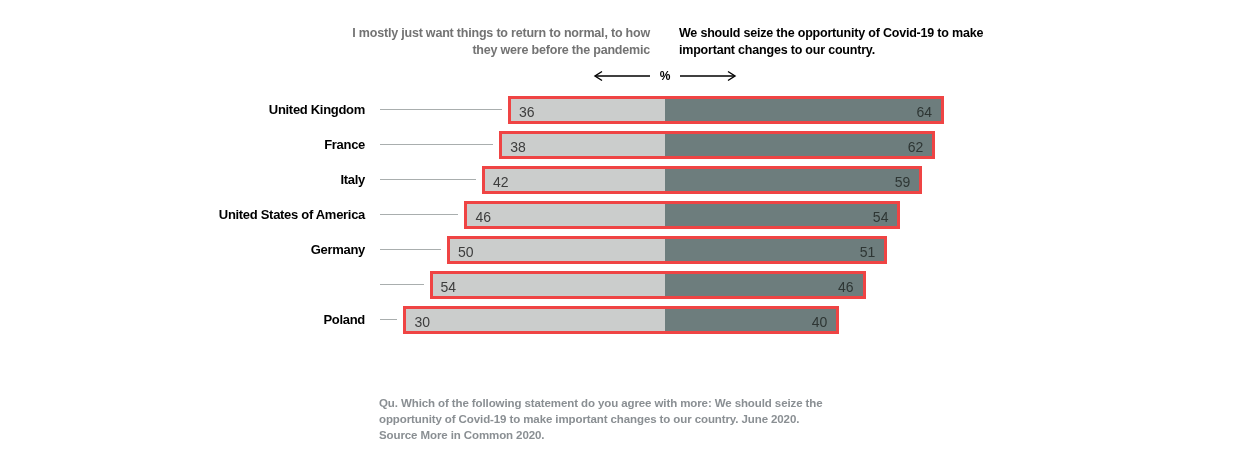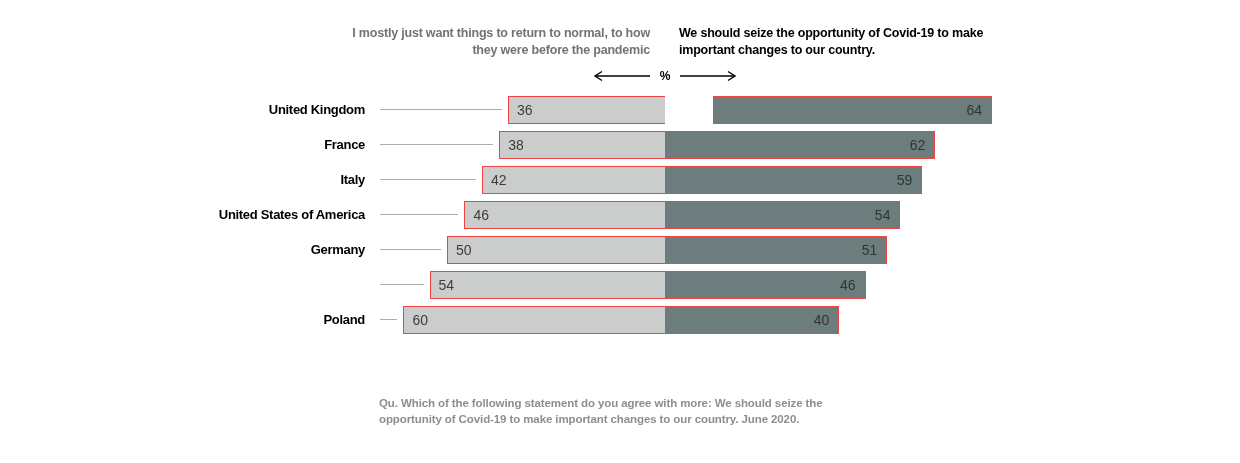--- a/index.html
+++ b/index.html
@@ -94,21 +94,21 @@
     position: absolute;
     top: 13px;
     height: 1px;
     background: #a9aeae;
   }
   .bar {
     position: absolute;
     top: 0;
     height: 28px;
     box-sizing: border-box;
-    border: 1px solid #ef4444;
+    border: 3px solid #ef4444;
   }
   .bar-left {
     background: #cbcdcc;
     border-right: none;
   }
   .bar-right {
     background: #6d7d7d;
     border-left: none;
   }
   .bar-left .val {
@@ -167,21 +167,21 @@
   </span>
 </div>
 
 <div class="plot" id="plot">
     <div class="row" style="top: 0px;">
       <div class="row-label">United Kingdom</div>
       <div class="leader" style="left: 380px; width: 122.04px;"></div>
       <div class="bar bar-left" style="left: 508.04px; width: 156.96px;">
         <span class="val">36</span>
       </div>
-      <div class="bar bar-right" style="left: 665px; width: 279.04px; margin-left: 48px;">
+      <div class="bar bar-right" style="left: 665px; width: 279.04px;">
         <span class="val">64</span>
       </div>
     </div>
     <div class="row" style="top: 35px;">
       <div class="row-label">France</div>
       <div class="leader" style="left: 380px; width: 113.32px;"></div>
       <div class="bar bar-left" style="left: 499.32px; width: 165.68px;">
         <span class="val">38</span>
       </div>
       <div class="bar bar-right" style="left: 665px; width: 270.32px;">
@@ -224,24 +224,25 @@
         <span class="val">54</span>
       </div>
       <div class="bar bar-right" style="left: 665px; width: 200.56px;">
         <span class="val">46</span>
       </div>
     </div>
     <div class="row" style="top: 210px;">
       <div class="row-label">Poland</div>
       <div class="leader" style="left: 380px; width: 17.4px;"></div>
       <div class="bar bar-left" style="left: 403.4px; width: 261.6px;">
-        <span class="val">60</span>
+        <span class="val">30</span>
       </div>
       <div class="bar bar-right" style="left: 665px; width: 174.4px;">
         <span class="val">40</span>
       </div>
     </div>
   </div>
 
 <div class="footnote">
   <div>Qu. Which of the following statement do you agree with more: We should seize the</div>
   <div>opportunity of Covid-19 to make important changes to our country. June 2020.</div>
+  <div>Source More in Common 2020.</div>
 </div>
 
 </body></html>

